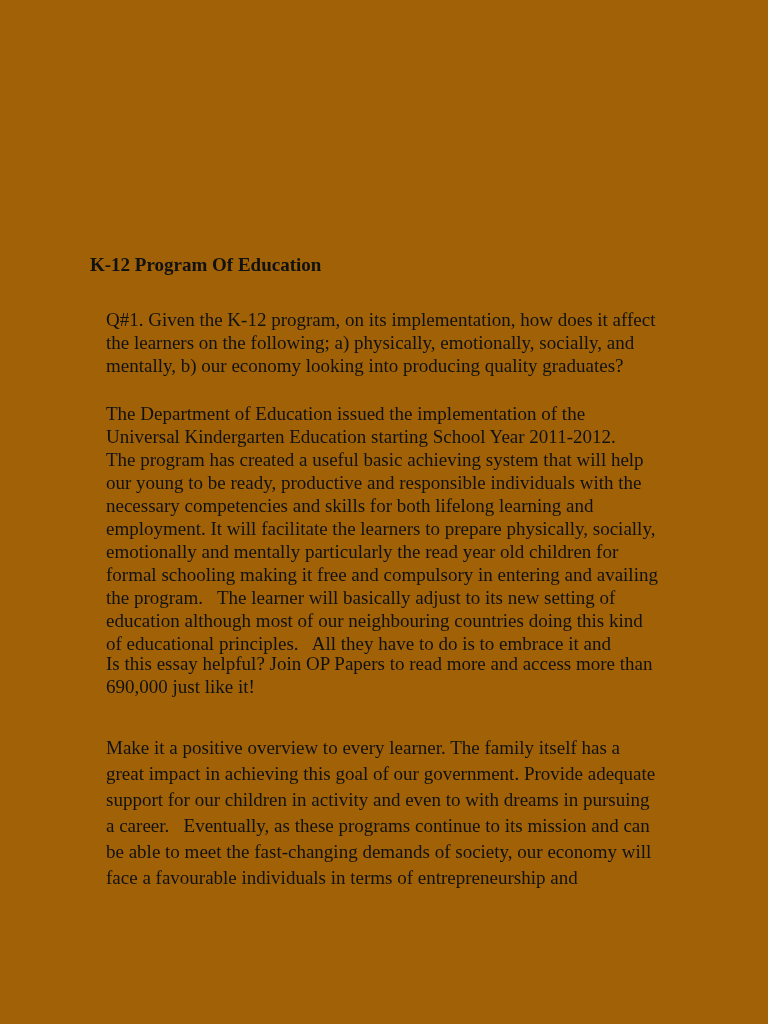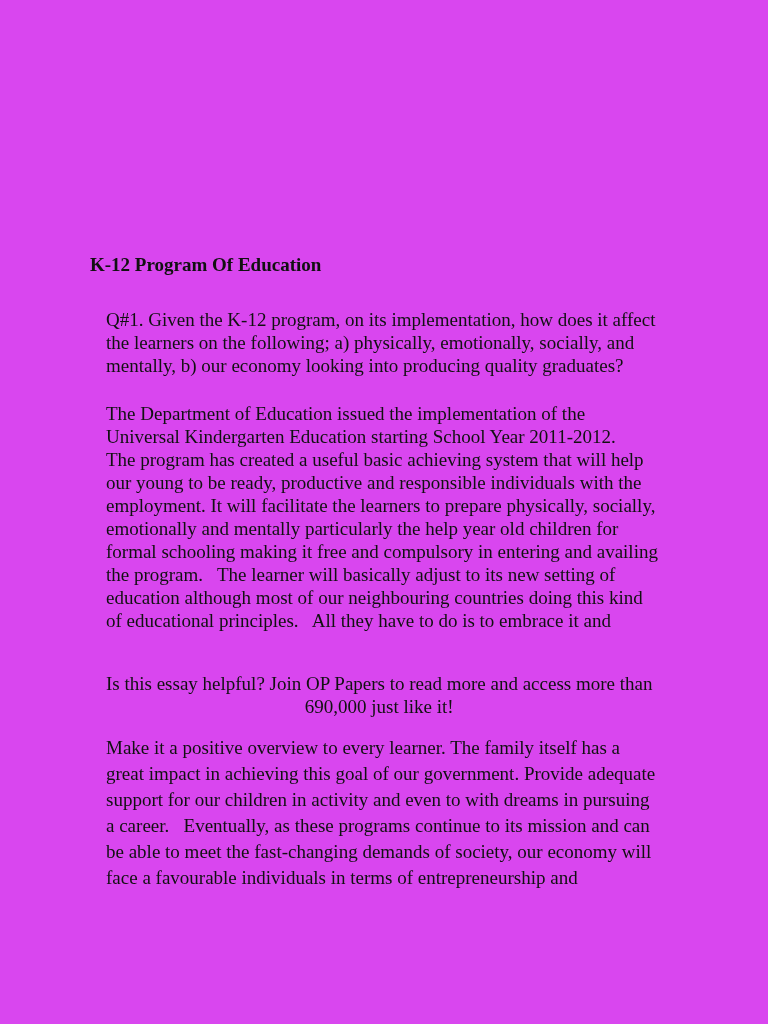--- a/index.html
+++ b/index.html
@@ -12,21 +12,21 @@
       height: 1024px;
       position: relative;
       overflow: hidden;
       font-family: "Liberation Serif", "DejaVu Serif", serif;
       color: #111111;
     }
     .page {
       position: absolute;
       left: 0; top: 0;
       width: 768px; height: 1024px;
-      background: #d946ef;
+      background: #a16207;
     }
     .title {
       position: absolute;
       left: 90px;
       top: 253px;
       font-size: 19px;
       font-weight: bold;
       line-height: 24px;
       margin: 0;
       white-space: nowrap;
@@ -37,42 +37,43 @@
       font-size: 19px;
       line-height: 23px;
       margin: 16px;
     }
     .block .line {
       display: block;
       white-space: pre;
     }
     .question { top: 292px; }
     .body1 { top: 386px; }
-    .promo { top: 656px; text-align: center; }
+    .promo { top: 636px; }
     .body2 { top: 719px; line-height: 26px; }
   </style>
 </head>
 <body>
 
 <div class="page">
   <h1 class="title">K-12 Program Of Education</h1>
 
   <div class="block question">
     <span class="line">Q#1. Given the K-12 program, on its implementation, how does it affect</span>
     <span class="line">the learners on the following; a) physically, emotionally, socially, and</span>
     <span class="line">mentally, b) our economy looking into producing quality graduates?</span>
   </div>
 
   <div class="block body1">
     <span class="line">The Department of Education issued the implementation of the</span>
     <span class="line">Universal Kindergarten Education starting School Year 2011-2012.</span>
     <span class="line">The program has created a useful basic achieving system that will help</span>
     <span class="line">our young to be ready, productive and responsible individuals with the</span>
+    <span class="line">necessary competencies and skills for both lifelong learning and</span>
     <span class="line">employment. It will facilitate the learners to prepare physically, socially,</span>
-    <span class="line">emotionally and mentally particularly the help year old children for</span>
+    <span class="line">emotionally and mentally particularly the read year old children for</span>
     <span class="line">formal schooling making it free and compulsory in entering and availing</span>
     <span class="line">the program.   The learner will basically adjust to its new setting of</span>
     <span class="line">education although most of our neighbouring countries doing this kind</span>
     <span class="line">of educational principles.   All they have to do is to embrace it and</span>
   </div>
 
   <div class="block promo">
     <span class="line">Is this essay helpful? Join OP Papers to read more and access more than</span>
     <span class="line">690,000 just like it!</span>
   </div>

